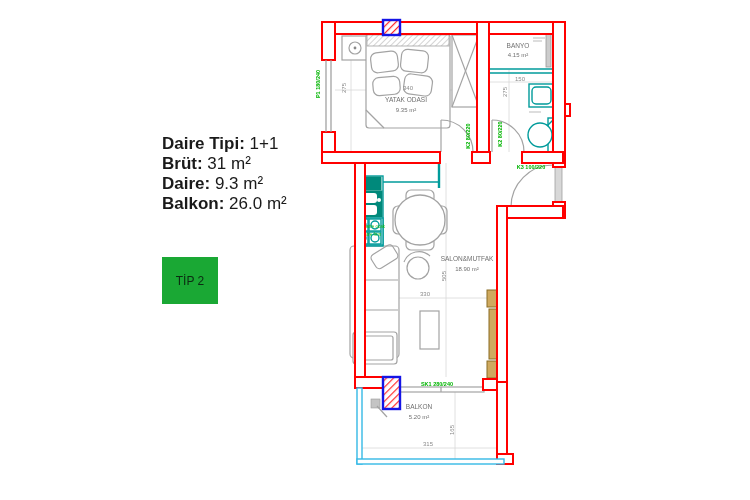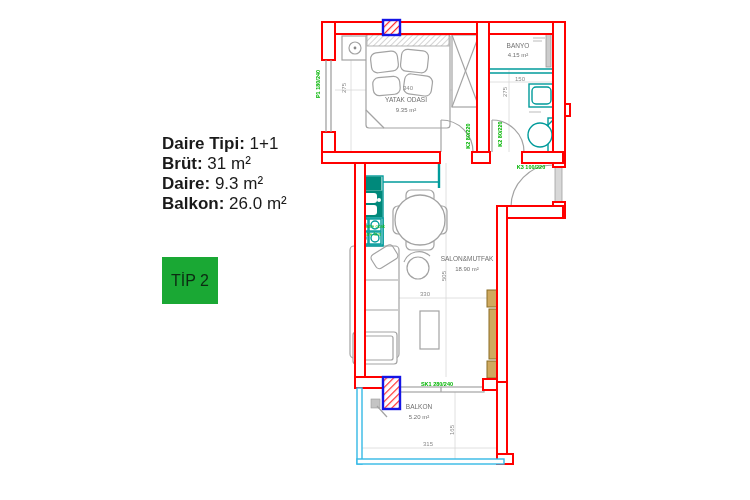--- a/index.html
+++ b/index.html
@@ -4,21 +4,21 @@
 <style>
   html,body{margin:0;padding:0;background:#ffffff;}
   #stage{position:relative;width:750px;height:484px;background:#ffffff;overflow:hidden;
          font-family:"Liberation Sans",sans-serif;padding-left:40px;}
   
   #info{position:absolute;left:162px;top:134px;color:#1a1a1a;}
   .info-line{font-size:17px;line-height:20px;white-space:nowrap;}
   .info-line b{font-weight:bold;}
   #type-badge{position:absolute;left:162px;top:257px;width:56px;height:47px;
       display:flex;align-items:center;justify-content:center;
-      font-size:16px;color:#0c2b12;}
+      font-size:12px;color:#0c2b12;}
   
   svg{position:absolute;left:0;top:0;}
   .wall{fill:#ffffff;stroke:#ff0000;stroke-width:2;}
   .fix{fill:#ffffff;stroke:#009b9b;stroke-width:1.4;}
   .fixsolid{fill:#00897b;stroke:#00897b;stroke-width:1;}
   .gray{fill:none;stroke:#a3a3a3;stroke-width:1.2;}
   .grayfill{fill:#ffffff;stroke:#a3a3a3;stroke-width:1.2;}
   .dimline{stroke:#d8d8d8;stroke-width:0.8;fill:none;}
   .roomname{fill:#6f6f6f;font-size:6.5px;font-family:"Liberation Sans",sans-serif;}
   .roomarea{fill:#6f6f6f;font-size:6px;font-family:"Liberation Sans",sans-serif;}

